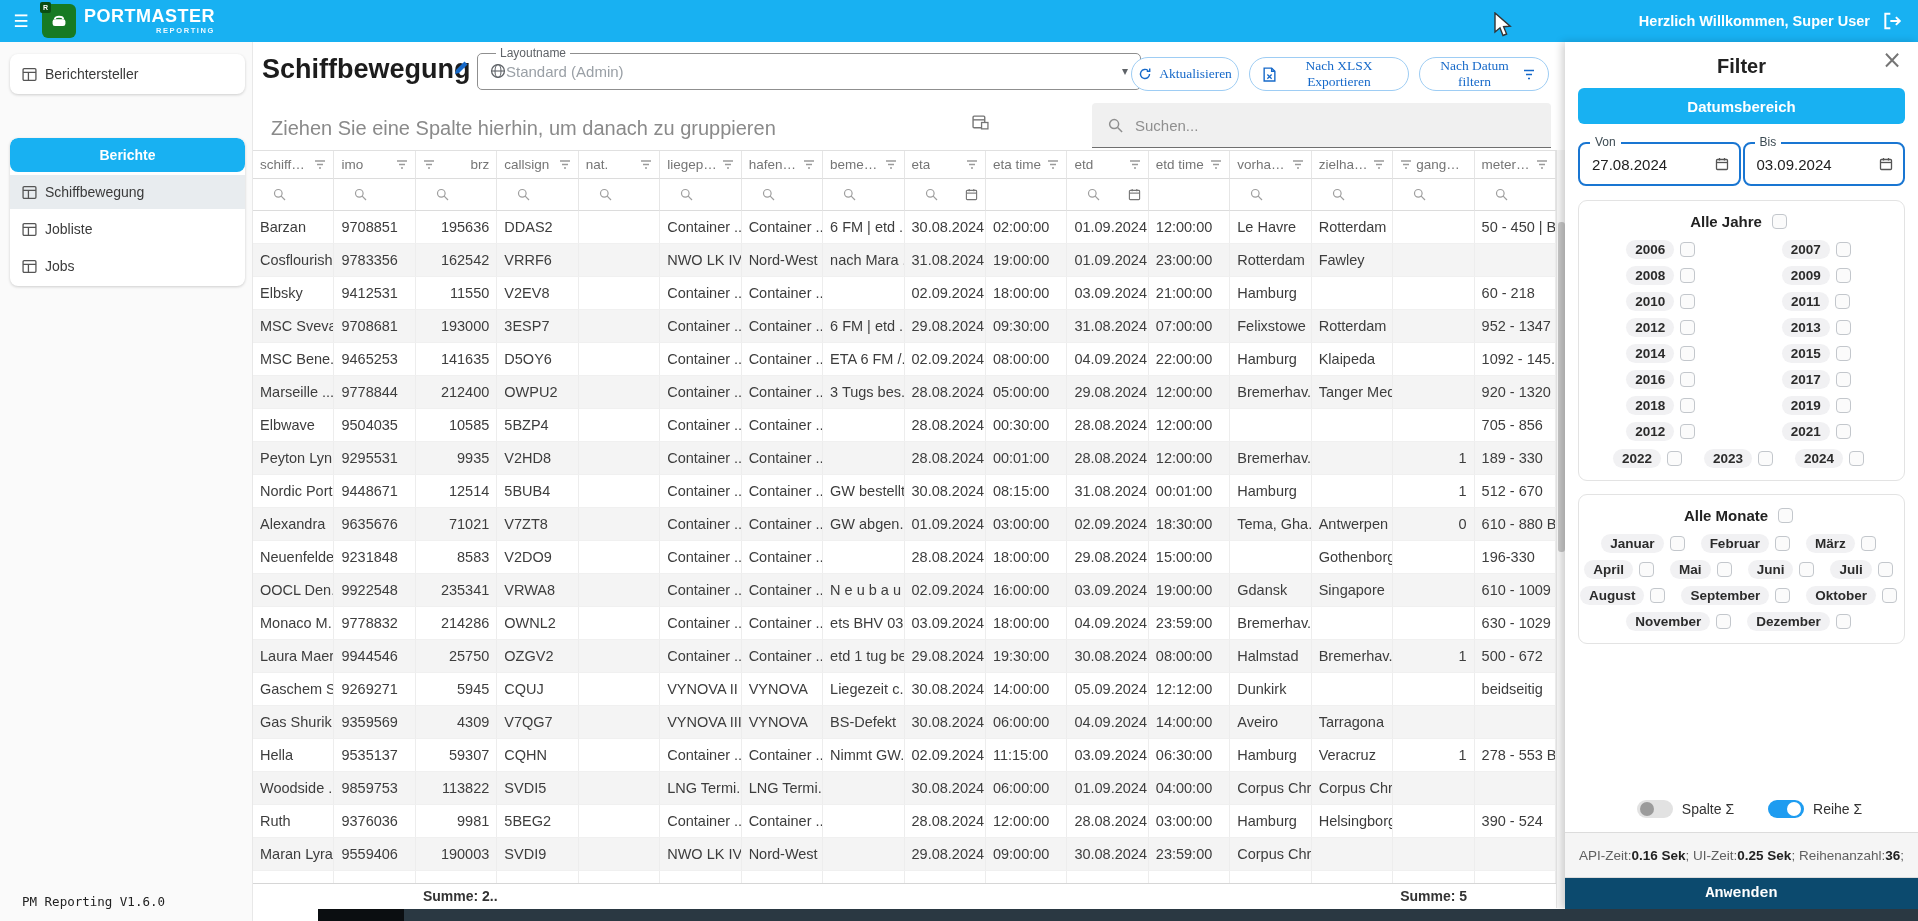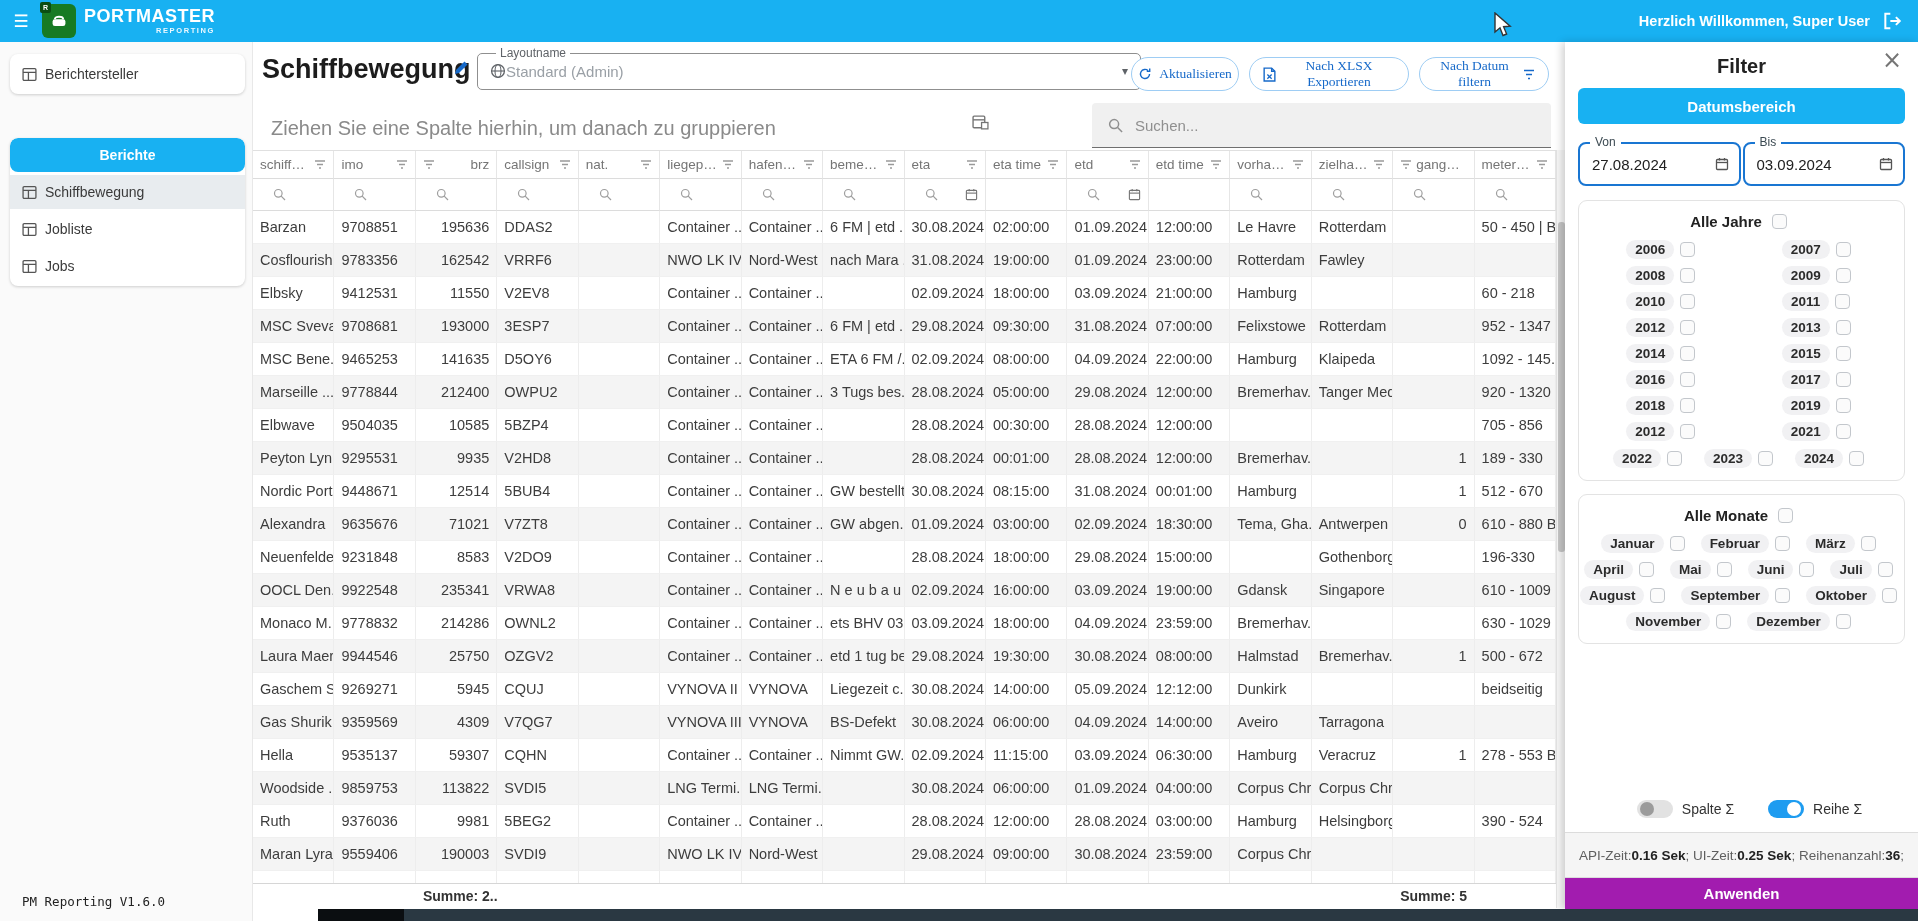--- a/index.html
+++ b/index.html
@@ -121,22 +121,22 @@
   .panel-bottom { position:absolute; left:0; bottom:0; width:100%; }
   .toggles { display:flex; align-items:center; justify-content:center; gap:34px; margin-bottom:14px;padding-left:16px; }
   .tgl-wrap { display:flex; align-items:center; gap:9px; font-size:14px; color:#333; cursor:pointer; }
   .tgl { position:relative; width:36px; height:18px; border-radius:9px; background:#e2e2e2; }
   .tgl .knob { position:absolute; top:2px; left:3px; width:14px; height:14px; border-radius:50%; background:#9b9b9b; }
   .tgl.on { background:#1e9cf0; }
   .tgl.on .knob { left:auto; right:3px; background:#fff; }
   .pstatus { height:46px; background:#f5f5f5; border-top:1px solid #dcdcdc; border-bottom:1px solid #dcdcdc;
              display:flex; align-items:center; justify-content:center; font-size:13.5px; color:#5f5f5f; }
   .pstatus .b { font-weight:bold; color:#222; }
-  .apply-btn { height:31px; background:#a21caf; color:#fff; font-weight:bold; font-size:15px; width:100%;
-               border:none; cursor:pointer; font-family:Liberation Sans, sans-serif; }
+  .apply-btn { height:31px; background:#0c4a6e; color:#fff; font-weight:bold; font-size:15px; width:100%;
+               border:none; cursor:pointer; font-family:Liberation Mono, monospace; }
 
   .cursor { position:absolute; left:1492px; top:12px; z-index:99; pointer-events:none; }
   svg { display:block; }
 </style>
 </head>
 <body>
 
 <div id="app">
 
   <div class="topbar">

